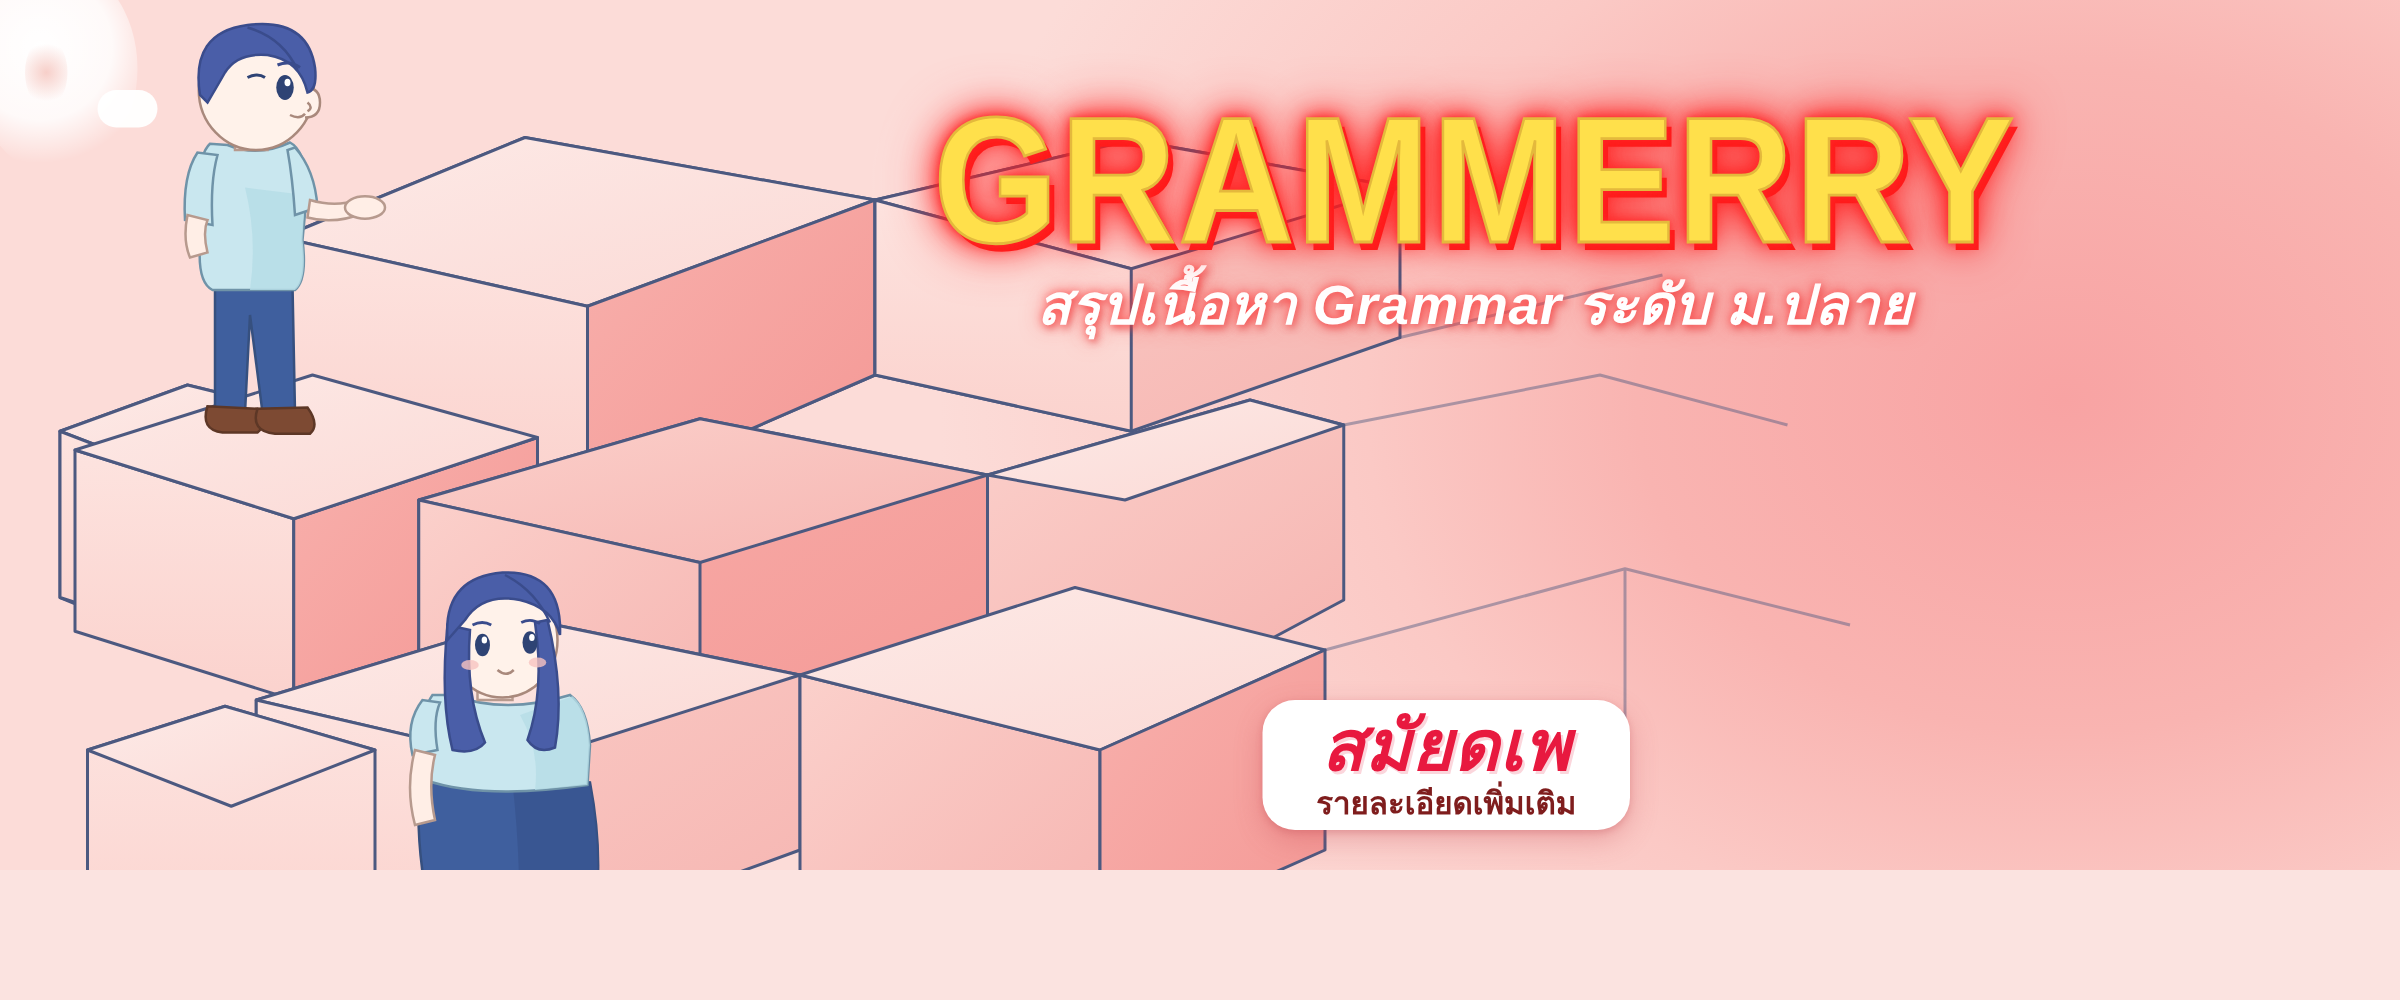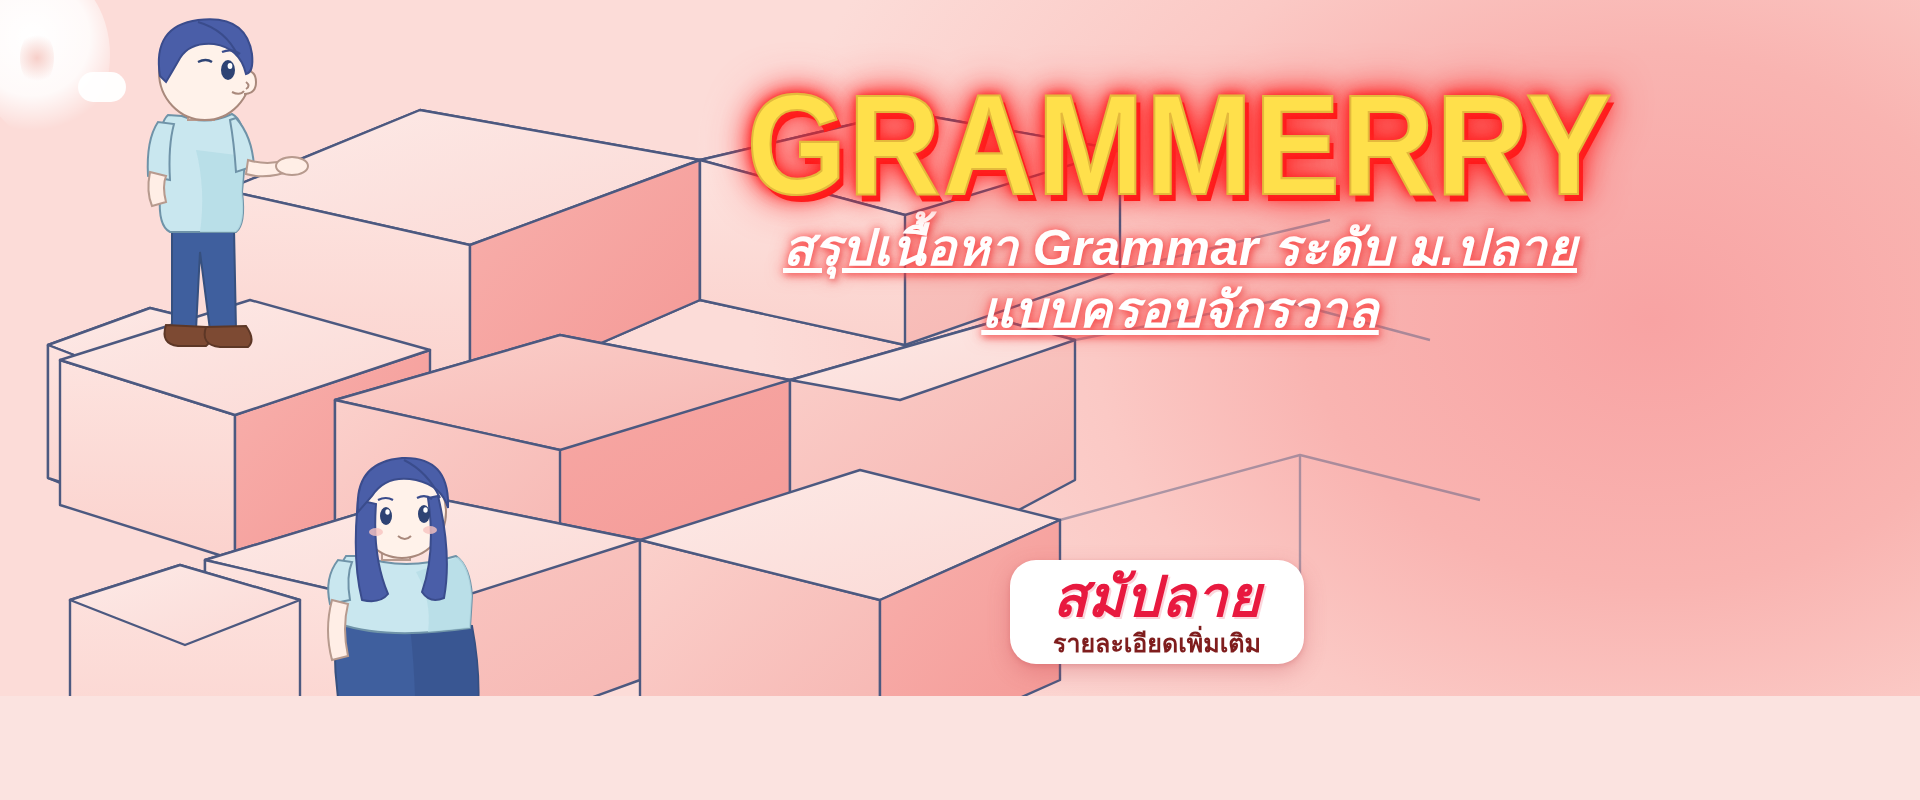--- a/index.html
+++ b/index.html
@@ -40,24 +40,23 @@
   }
   .subtitle{
     margin:36px 0 0 0;
     font-size:57px;line-height:1;font-weight:700;
     color:#c5ebfb;
     -webkit-text-stroke:2px #7fc9ee;
     text-shadow:0 0 5px #3f6fd0, 0 3px 10px rgba(40,80,190,.75), 0 0 22px rgba(50,90,200,.6);
   }
   .line3,.line4{
     margin:22px 0 0 0;
-    font-size:50px;line-height:1.12;font-weight:700;font-style:italic;
+    font-size:44px;line-height:1.12;font-weight:700;font-style:italic;
     color:#ffffff;letter-spacing:.5px;
     text-shadow:0 0 8px rgba(255,70,70,.85),0 0 18px rgba(255,60,60,.6),2px 3px 6px rgba(220,60,60,.5);
-    text-decoration:underline;
   }
   .line4{margin-top:6px;}
 
   .cta{
     position:absolute;left:1010px;top:560px;
     width:294px;height:104px;
     background:#ffffff;border-radius:26px;
     box-shadow:0 8px 22px rgba(200,70,80,.30), 0 2px 5px rgba(180,60,70,.22);
     display:flex;flex-direction:column;align-items:center;justify-content:center;
     cursor:pointer;
@@ -234,21 +233,20 @@
 
       <ellipse cx="376" cy="532" rx="7" ry="4" fill="#f7c3c0" opacity=".8" stroke="none"></ellipse>
       <ellipse cx="430" cy="530" rx="7" ry="4" fill="#f7c3c0" opacity=".8" stroke="none"></ellipse>
       <path d="M398 536 q7 6 13 0" fill="none" stroke="#a9897c" stroke-width="2"></path>
     </g>
   </svg>
 
   <div class="copy">
     <h1 class="title">GRAMMERRY</h1>
     <div class="line3">สรุปเนื้อหา Grammar ระดับ ม.ปลาย</div>
-    <div class="line4">แบบครอบจักรวาล</div>
   </div>
 
   <div class="cta">
-    <span class="cta-main">สมัปลาย</span>
+    <span class="cta-main">สมัยดเพ</span>
     <span class="cta-sub">รายละเอียดเพิ่มเติม</span>
   </div>
 
 </div>
 
 </body></html>

